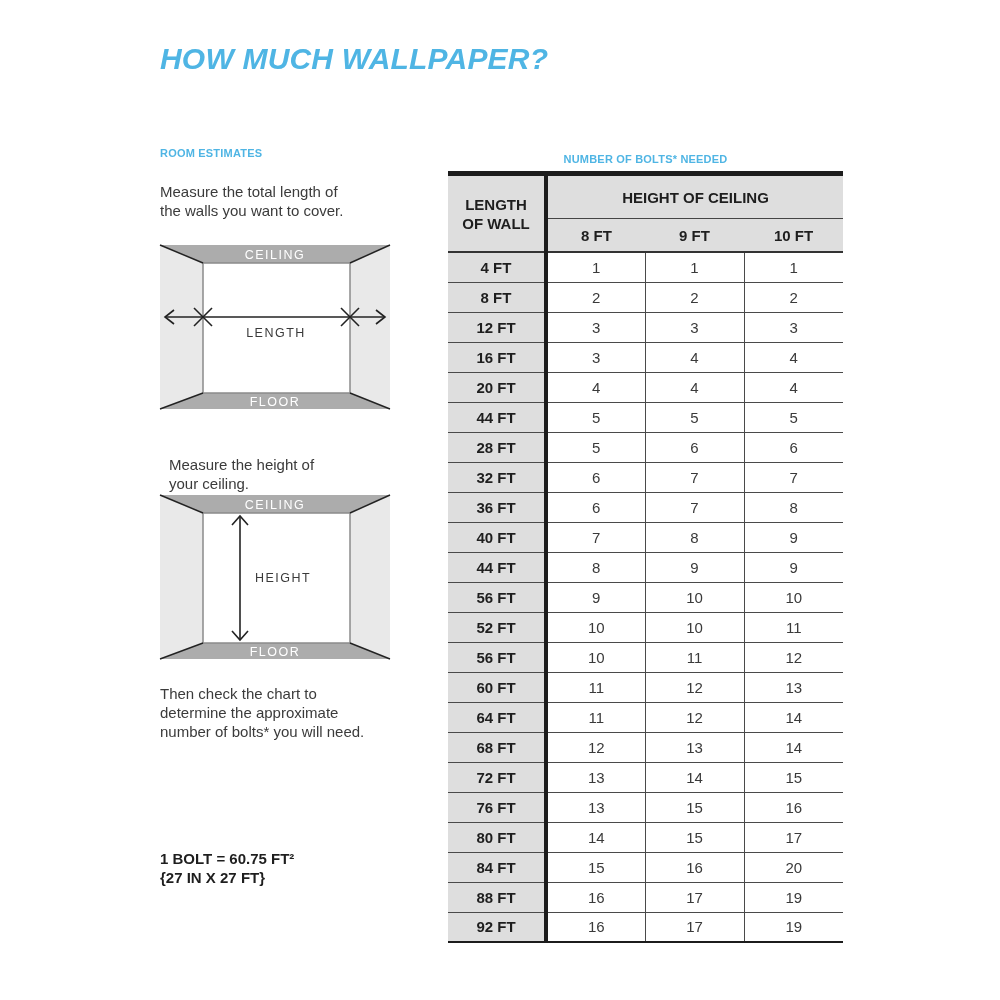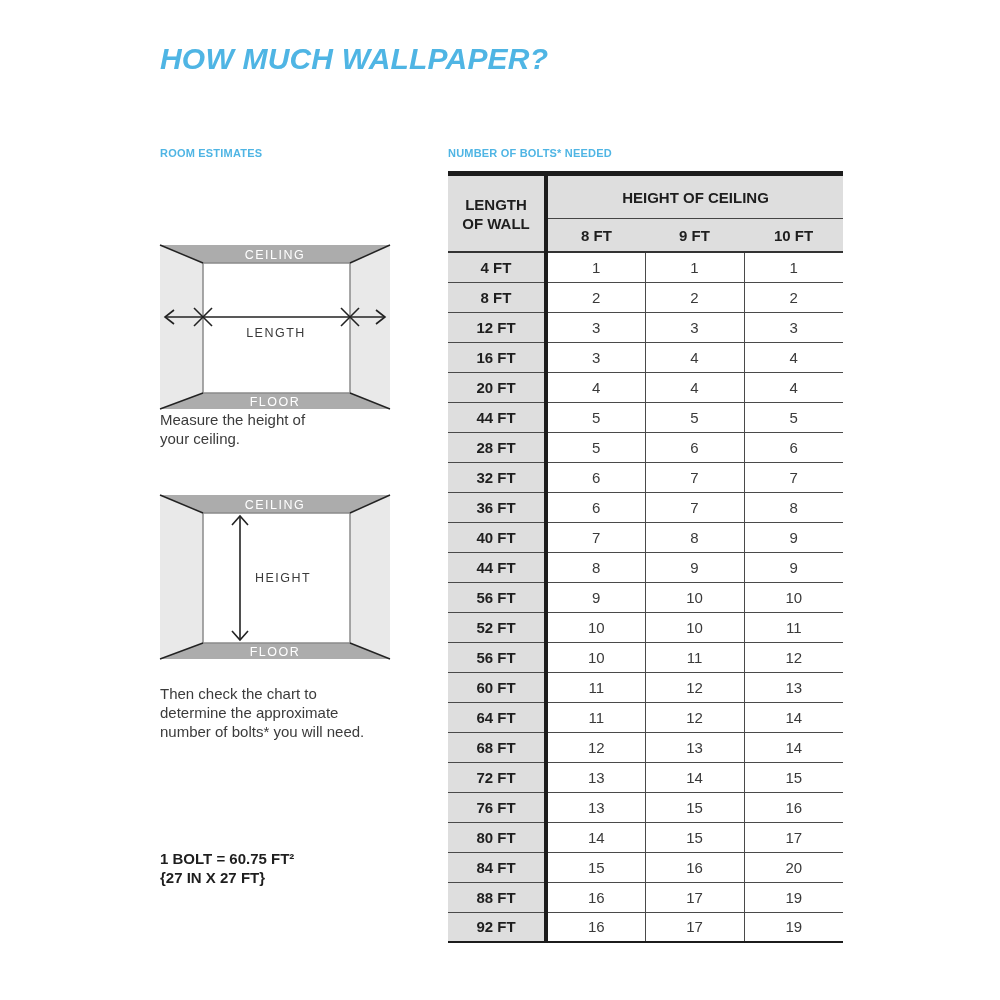--- a/index.html
+++ b/index.html
@@ -8,25 +8,25 @@
   }
   html,body{margin:0;padding:0;background:#fff;}
   body{width:1000px;height:1000px;font-family:"Liberation Sans",sans-serif;}
   .page{position:relative;width:1000px;height:1000px;background:#fff;overflow:hidden;}
 
   .page-title{position:absolute;left:160px;top:42px;font-size:30px;font-weight:bold;
     color:var(--accent);letter-spacing:.2px;font-style:italic;}
 
   .section-heading{font-size:11px;font-weight:bold;color:var(--accent);letter-spacing:.2px;}
   #room-heading{position:absolute;left:160px;top:147px;}
-  #table-heading{position:absolute;left:448px;top:147px;width:395px;text-align:left;}
+  #table-heading{position:absolute;left:448px;top:153px;width:395px;text-align:center;}
 
   .para{position:absolute;left:160px;width:260px;font-size:15px;color:var(--body-text);
     line-height:19px;white-space:pre-line;}
-  #step1{top:182px;} #step2{top:410px;} #step3{top:684px;}
+  #step1{top:182px;} #step2{top:455px;margin-left:9px;} #step3{top:684px;}
 
   .diagram{position:absolute;left:158px;width:234px;height:168px;}
   #diagram-length{top:243px;} #diagram-height{top:493px;}
   .wall-side{fill:var(--wall-light);} .wall-band{fill:var(--wall-dark);}
   .back-wall{fill:#fff;stroke:#8B8B8B;stroke-width:1.5;}
   .edge{stroke:#222;stroke-width:1.5;}
   .band-label{font-size:12.5px;letter-spacing:1.5px;fill:#fff;}
   .measure-label{font-size:12.5px;letter-spacing:1.5px;fill:#3A3A3A;}
   .arrow{stroke:#222;stroke-width:1.6;fill:none;}
 
@@ -53,20 +53,22 @@
 </style>
 </head>
 <body>
 
 <div class="page">
 
   <div class="page-title">HOW MUCH WALLPAPER?</div>
 
   <div id="room-heading" class="section-heading">ROOM ESTIMATES</div>
 
+  <div id="step1" class="para">Measure the total length of
+the walls you want to cover.</div>
 
   <svg id="diagram-length" class="diagram" viewBox="0 0 234 168">
     <polygon class="wall-band" points="2,2 232,2 192,20 45,20"></polygon>
     <polygon class="wall-band" points="2,166 232,166 192,150 45,150"></polygon>
     <polygon class="wall-side" points="2,2 45,20 45,150 2,166"></polygon>
     <polygon class="wall-side" points="232,2 192,20 192,150 232,166"></polygon>
     <rect class="back-wall" x="45" y="20" width="147" height="130"></rect>
     <line class="edge" x1="2" y1="2" x2="45" y2="20"></line>
     <line class="edge" x1="232" y1="2" x2="192" y2="20"></line>
     <line class="edge" x1="2" y1="166" x2="45" y2="150"></line>

